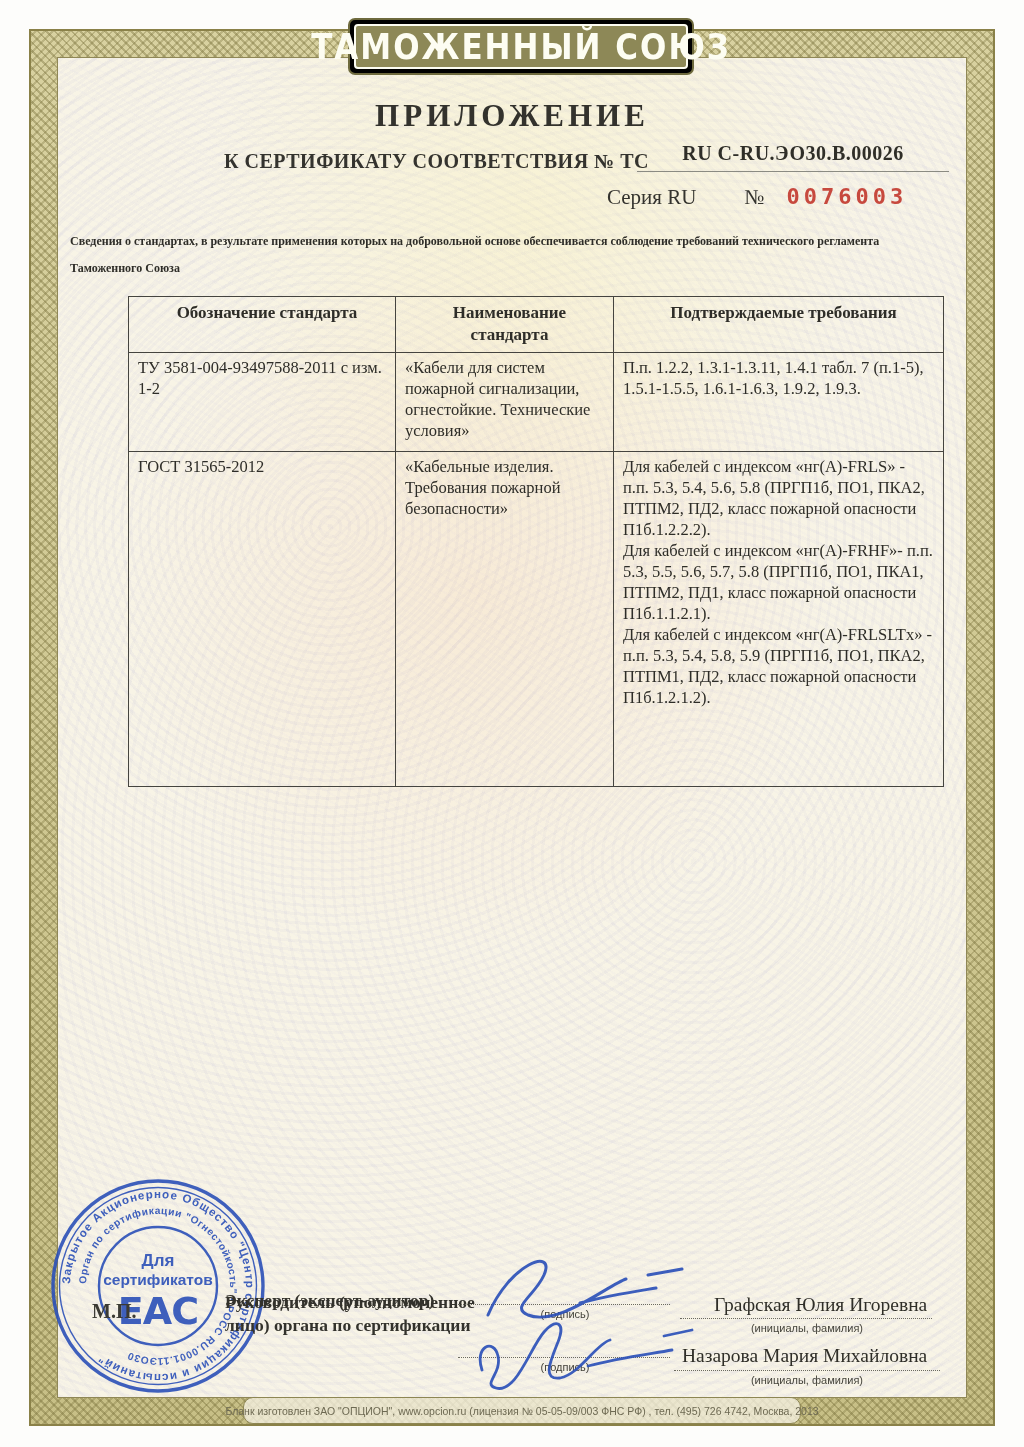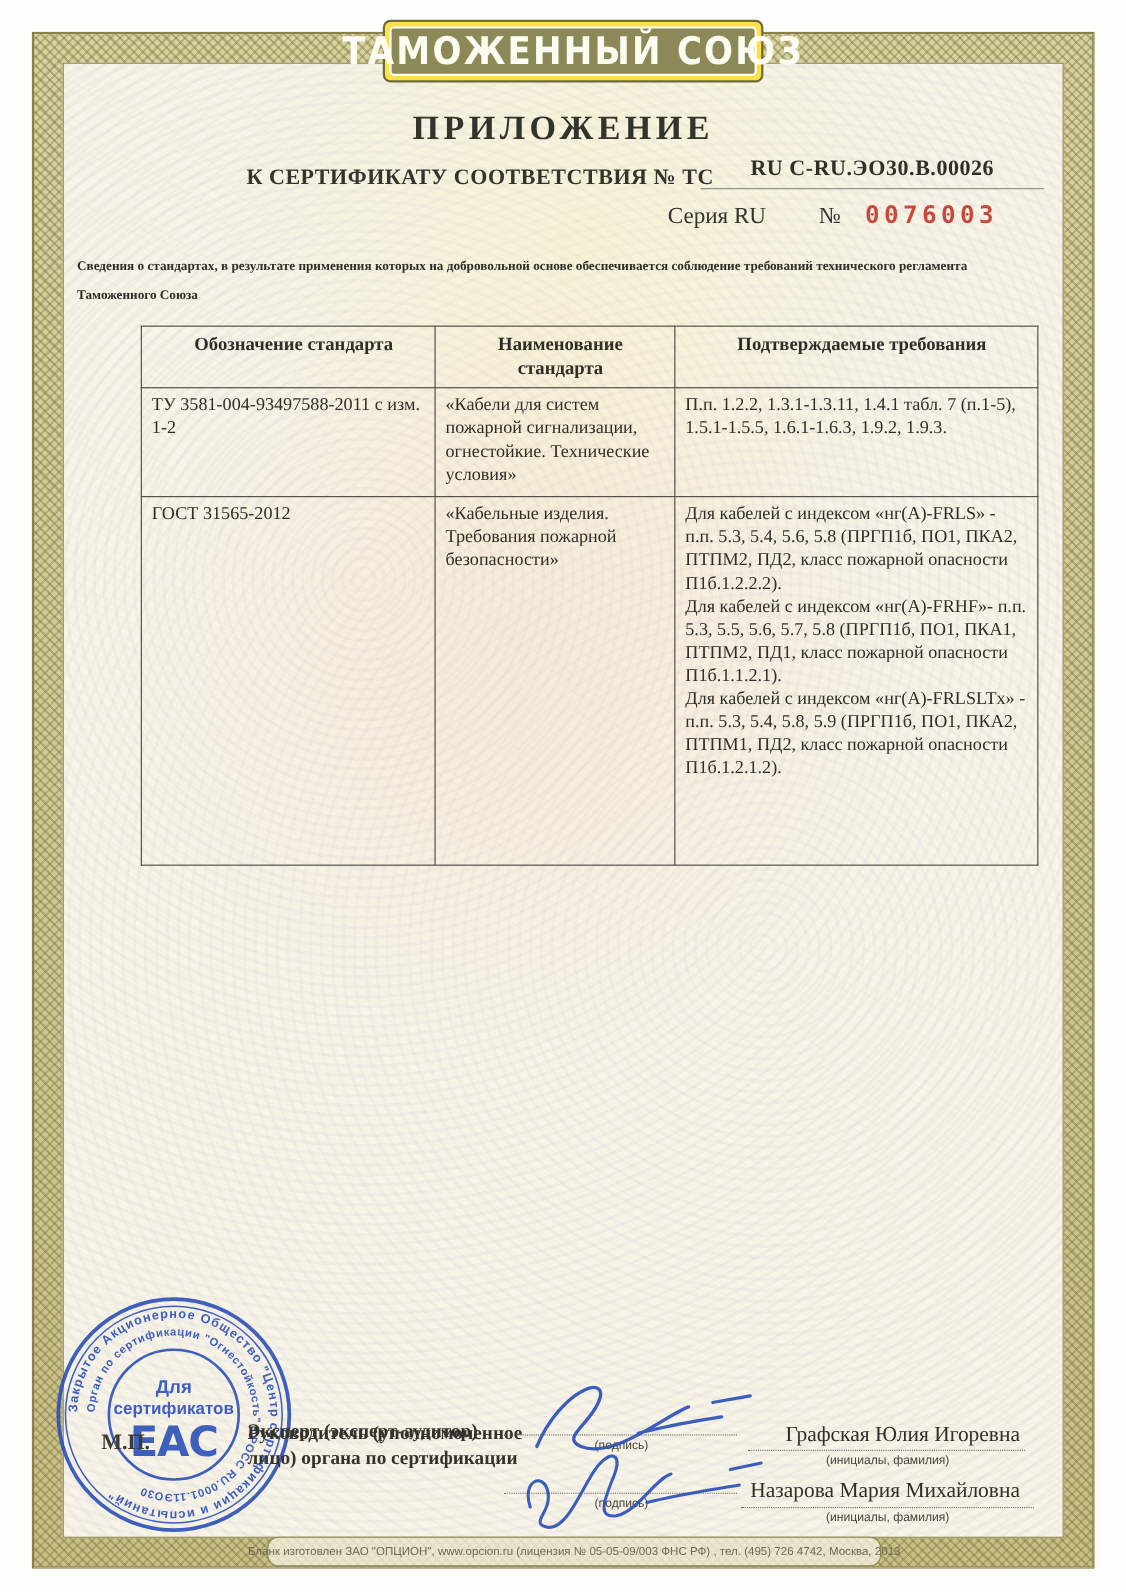--- a/index.html
+++ b/index.html
@@ -18,21 +18,21 @@
     background:
       radial-gradient(circle at 46% 40%, rgba(243,176,118,.14), rgba(255,255,255,0) 38%),
       radial-gradient(circle at 52% 12%, rgba(248,238,170,.30), rgba(255,255,255,0) 26%),
       repeating-radial-gradient(circle at 30% 35%, rgba(140,140,200,.06) 0 3px, rgba(255,255,255,0) 3px 9px),
       repeating-radial-gradient(circle at 70% 60%, rgba(140,140,200,.05) 0 3px, rgba(255,255,255,0) 3px 10px),
       repeating-linear-gradient(30deg, rgba(200,195,235,.06) 0 2px, rgba(255,255,255,0) 2px 7px),
       #f8f4e6;}
 
   
   .banner{position:absolute;left:348px;top:18px;width:346px;height:57px;
-    background:#fde047;border:2px solid #6e6a3d;border-radius:7px;box-sizing:border-box;padding:4px;}
+    background:#000000;border:2px solid #6e6a3d;border-radius:7px;box-sizing:border-box;padding:4px;}
   .banner-inner{width:100%;height:100%;border:2.5px solid #fdfdf2;border-radius:4px;
     background:#8d8857;display:flex;align-items:center;justify-content:center;box-sizing:border-box;}
   .banner-text{font-family:"DejaVu Sans",sans-serif;font-weight:bold;font-size:31px;
     color:#fdfdf2;letter-spacing:2px;transform:scaleY(1.12);white-space:nowrap;}
 
   .title{position:absolute;left:0;right:0;top:98px;text-align:center;
     font-size:31px;font-weight:bold;letter-spacing:4px;color:#33322d;}
 
   .cert-label{position:absolute;left:224px;top:150px;font-size:20px;font-weight:bold;
     letter-spacing:.5px;color:#34332e;white-space:nowrap;}

